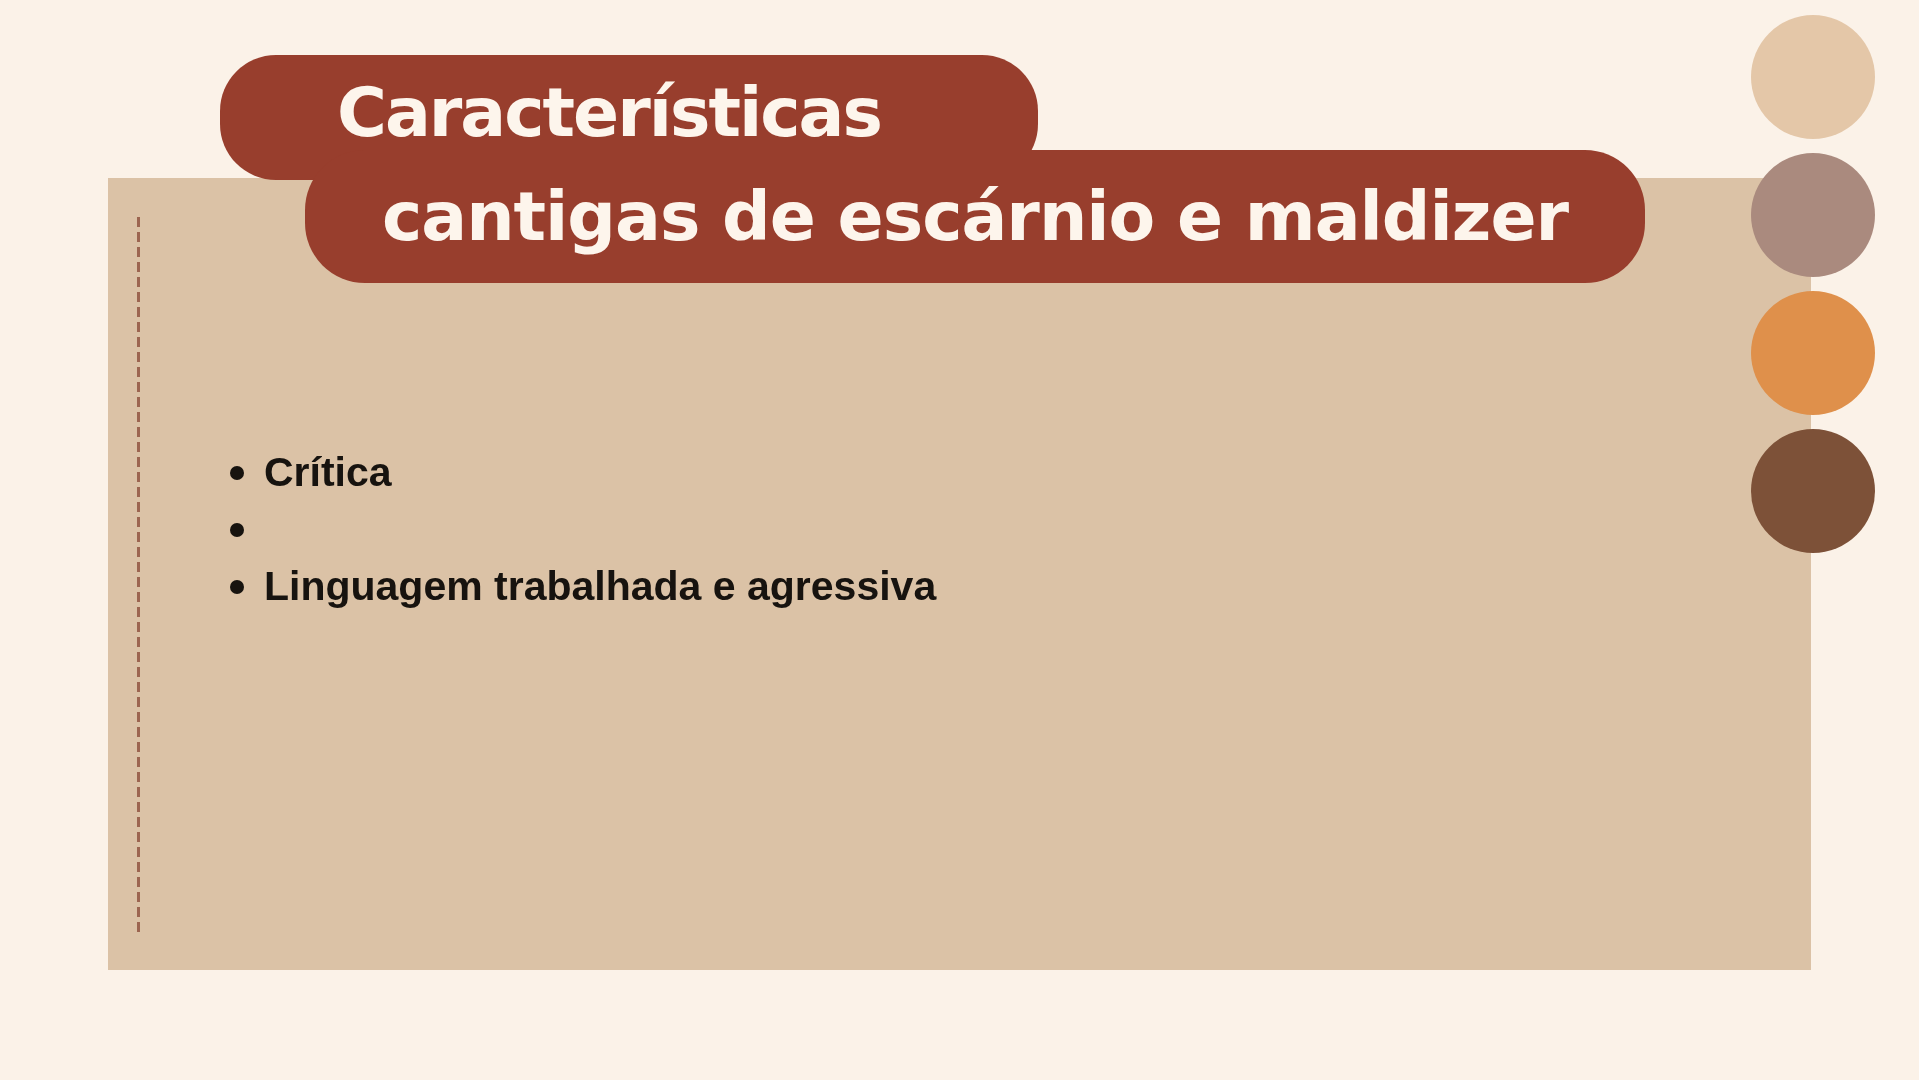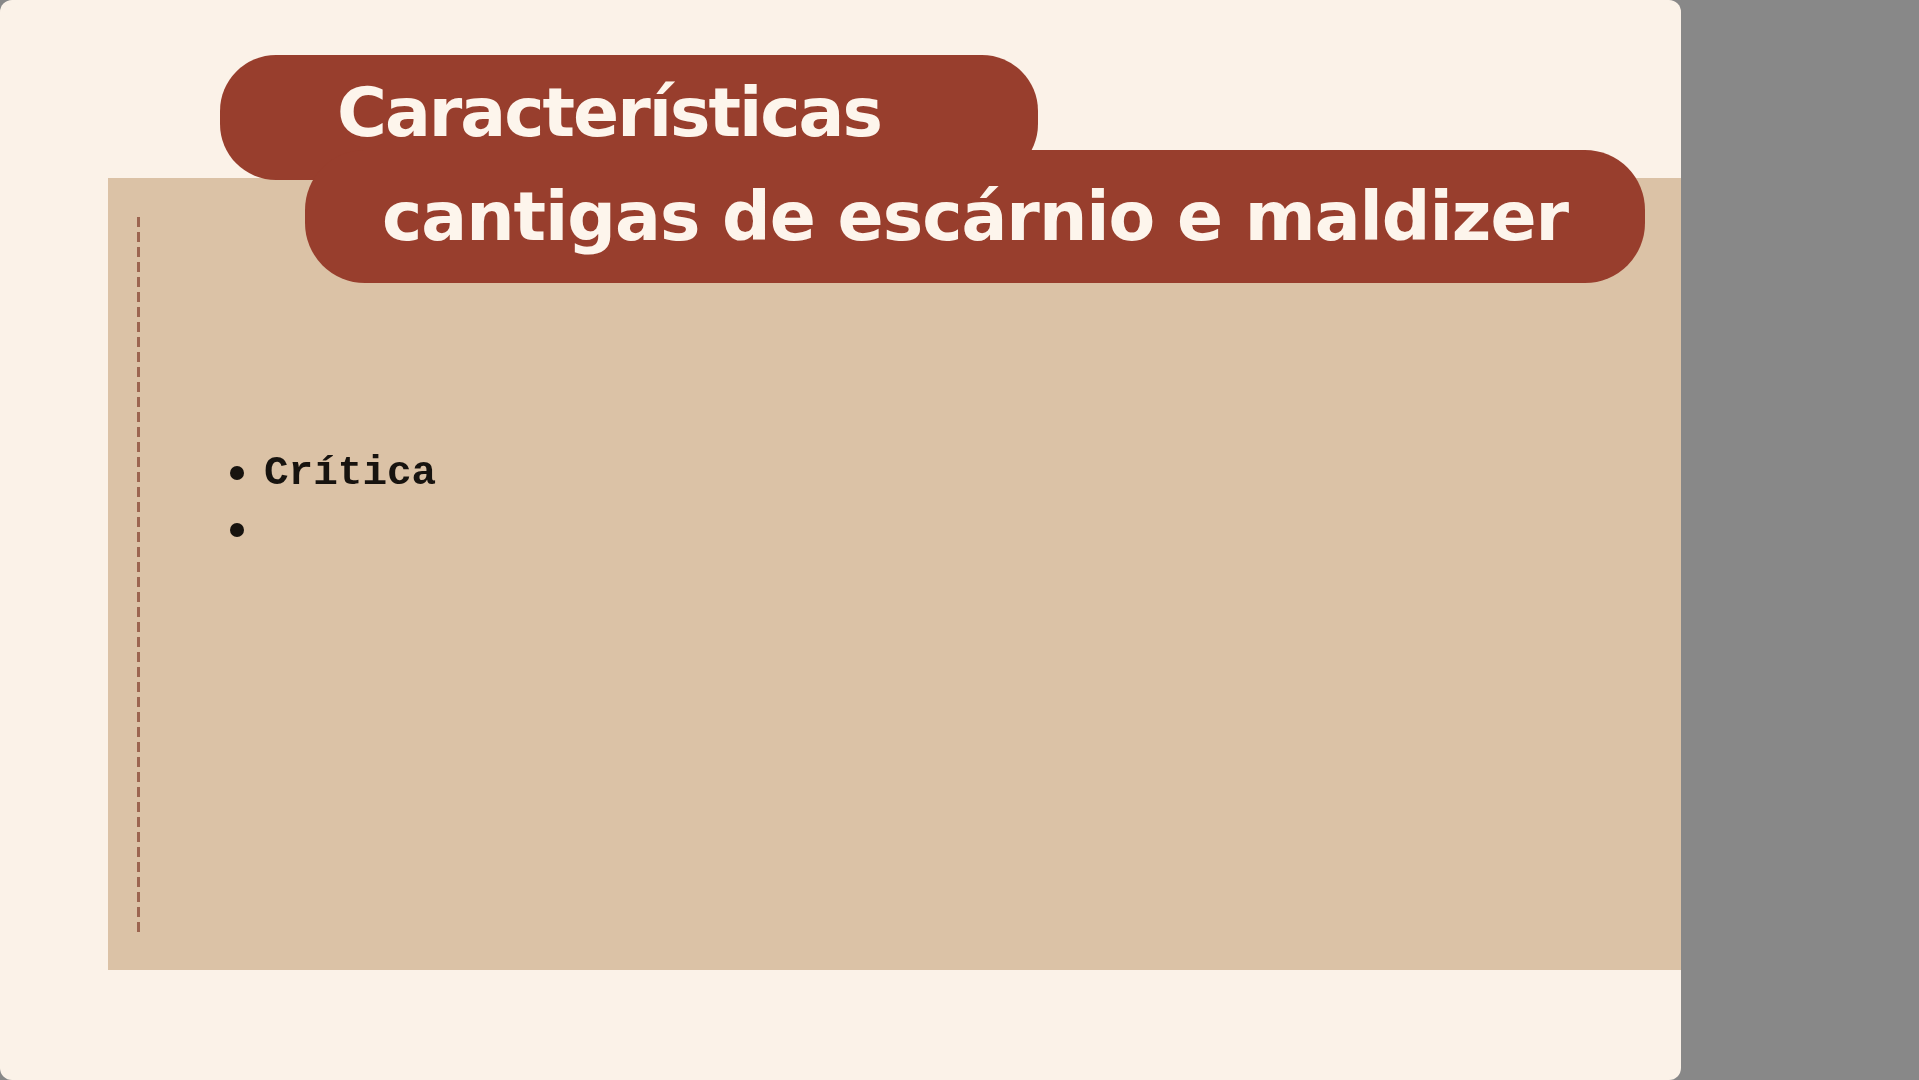--- a/index.html
+++ b/index.html
@@ -2,25 +2,24 @@
 <html style="--background: #fbf2e8; --panel: #dbc2a6; --banner: #983e2d; --title-text: #fdf5ec; --body-text: #17130f; --dashed-line: #9c6550; --circle-tan: #e4c7a8; --circle-mauve: #aa8a7e; --circle-orange: #df904b; --circle-brown: #7d5138;"><head>
 <meta charset="utf-8">
 <style>
   html, body { margin: 0; padding: 0; }
   body {
     font-family: "DejaVu Sans", sans-serif;
     background: #888;
   }
   .slide {
     position: relative;
-    width: 1681px;
+    width: 1919px;
     height: 1080px;
     overflow: hidden;
     background: var(--background, #fbf2e8);
-    border-radius: 12px;
   }
   .panel {
     position: absolute;
     left: 108px;
     top: 178px;
     width: 1703px;
     height: 792px;
     background: var(--panel, #dbc2a6);
   }
   .dashed-line {
@@ -69,21 +68,21 @@
     text-align: center;
   }
   .bullets {
     position: absolute;
     left: 230px;
     top: 444px;
     margin: 0;
     padding: 0;
     list-style: none;
     color: var(--body-text, #17130f);
-    font-family: Liberation Mono, monospace;
+    font-family: Liberation Sans, sans-serif;
     font-weight: bold;
     font-size: 41px;
   }
   .bullets li {
     display: flex;
     align-items: center;
     height: 57px;
     white-space: nowrap;
   }
   .bullets .dot {
@@ -124,20 +123,24 @@
   </div>
 
   <ul class="bullets">
     <li>
       <span class="dot"></span>
       <span>Crítica</span>
     </li>
     <li>
       <span class="dot"></span>
     </li>
+    <li>
+      <span class="dot"></span>
+      <span>Linguagem trabalhada e agressiva</span>
+    </li>
   </ul>
 
   <div class="circle circle-1"></div>
   <div class="circle circle-2"></div>
   <div class="circle circle-3"></div>
   <div class="circle circle-4"></div>
 
 </div>
 
 </body></html>

